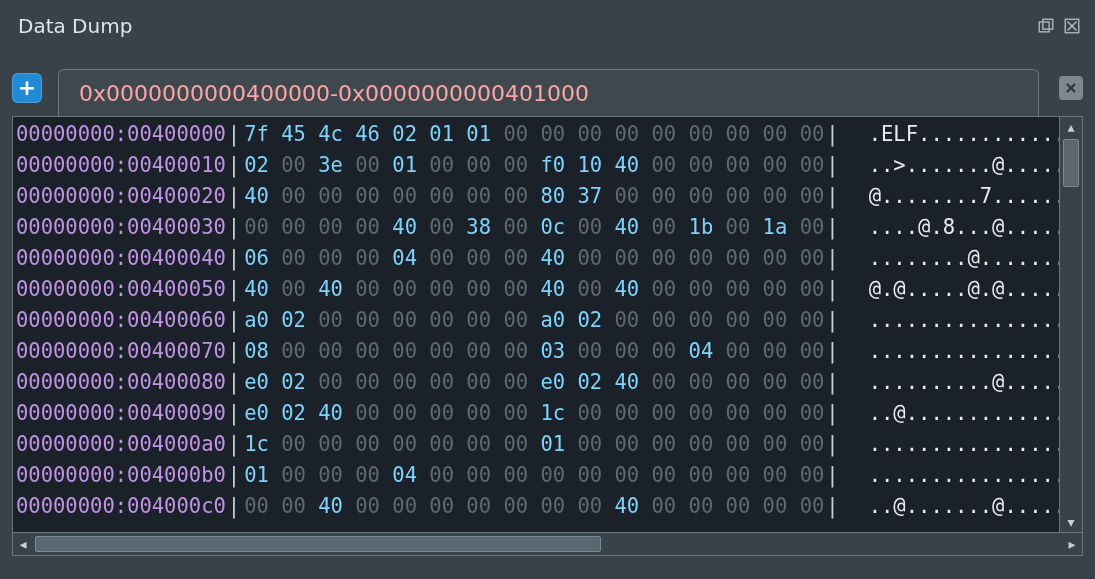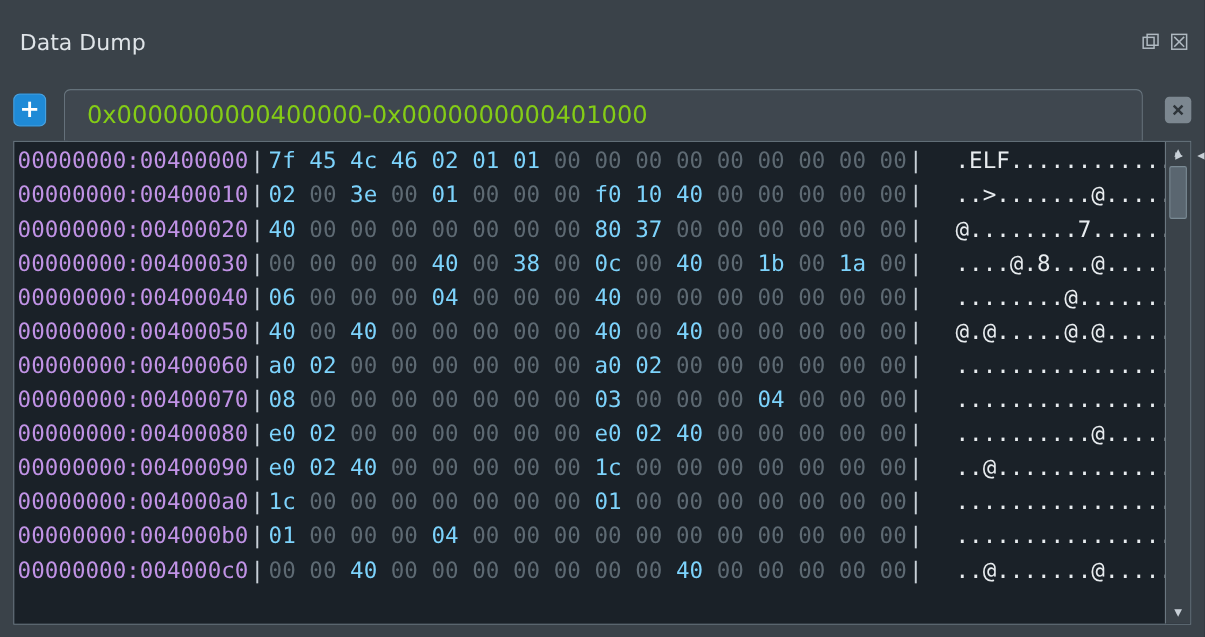--- a/index.html
+++ b/index.html
@@ -10,21 +10,21 @@
     background: #3a4249;
     font-family: "DejaVu Sans", "Liberation Sans", Arial, sans-serif;
     color: #d8dde1;
     overflow: hidden;
   }
   .panel {
     position: relative;
     width: 100%;
     height: 100%;
     box-sizing: border-box;
-    padding: 12px 12px 12px 12px;
+    padding: 0 12px 12px 12px;
     background: #3a4249;
   }
   .titlebar {
     display: flex;
     align-items: center;
     height: 44px;
     padding: 4px 2px 2px 6px;
   }
   .title {
     font-size: 20px;
@@ -73,21 +73,21 @@
   .tab {
     flex: 1;
     background: #3f474f;
     border: 1px solid #6a7780;
     border-bottom: none;
     border-radius: 6px 6px 0 0;
     display: flex;
     align-items: center;
     padding: 0 20px;
     font-size: 22px;
-    color: #84cc16;
+    color: #fca5a5;
     font-family: inherit;
     cursor: pointer;
     height: 46px;
     align-self: flex-end;
     margin-left: 8px;
   }
   .tab-close {
     width: 24px;
     height: 24px;
     border-radius: 4px;
@@ -101,21 +101,21 @@
   }
   .tab-close svg { stroke:#2d3439; stroke-width:2.2; fill:none; }
 
   .hex-area-wrap {
     border: 1px solid #6a7780;
     background: #1a2128;
     position: relative;
     height: 440px;
     box-sizing: border-box;
     display:flex;
-    flex-direction:row;
+    flex-direction:column;
   }
   .hex-scroll {
     flex:1;
     display:flex;
     overflow:hidden;
   }
   .hex-body {
     flex:1;
     overflow:hidden;
     font-family: "DejaVu Sans Mono","Liberation Mono","Consolas",monospace;

